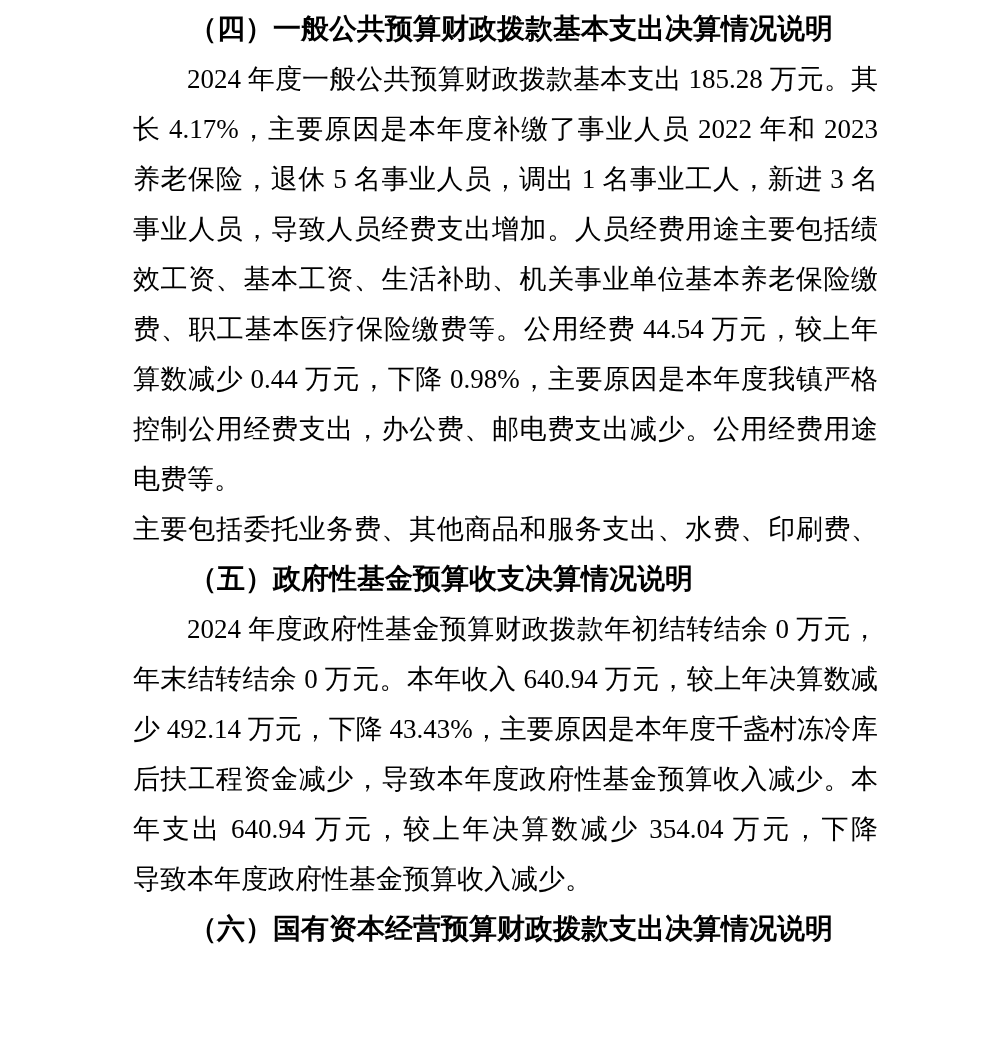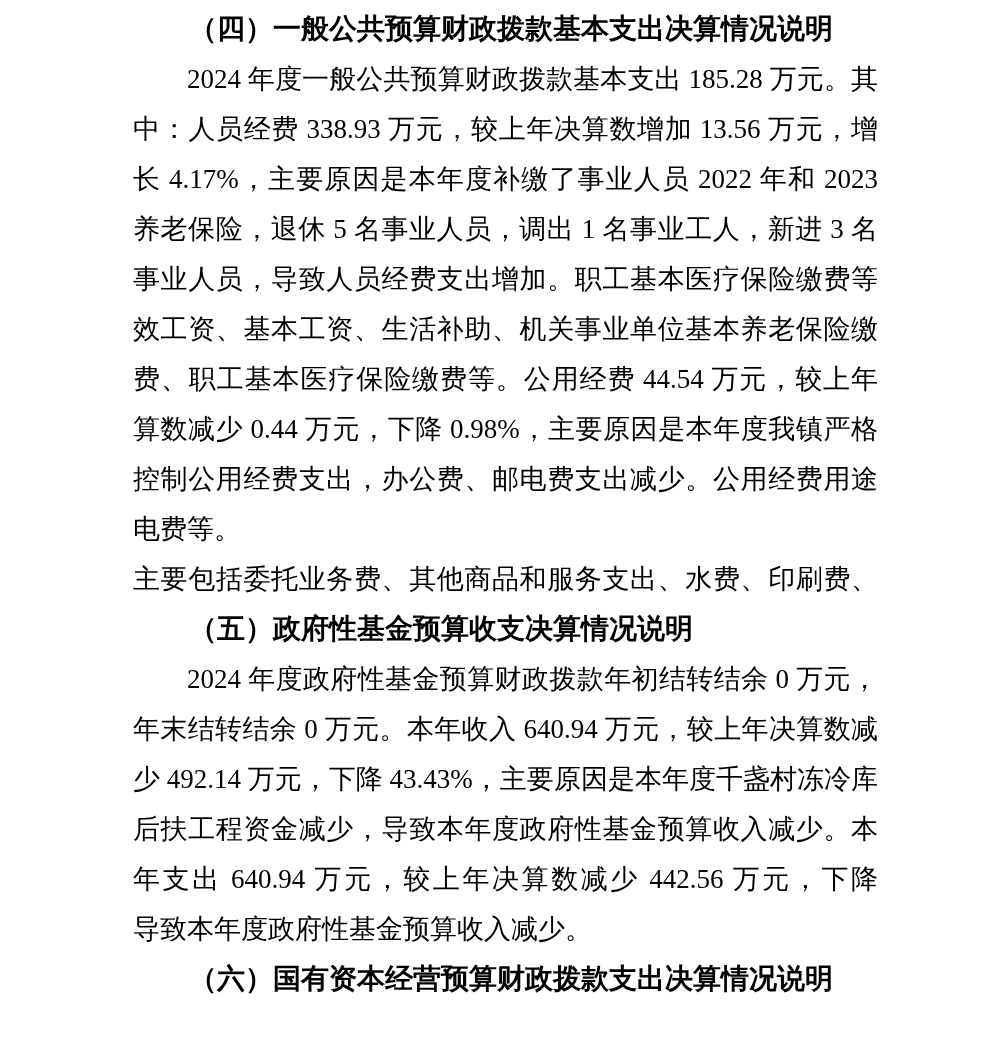--- a/index.html
+++ b/index.html
@@ -42,32 +42,31 @@
     overflow: hidden;
   }
 </style>
 </head>
 <body>
 
 <div class="page">
   <div id="doc-body">
       <div class="line heading indent">（四）一般公共预算财政拨款基本支出决算情况说明</div>
       <div class="line body indent justify">2024 年度一般公共预算财政拨款基本支出 185.28 万元。其</div>
-      <div class="line body justify">中：人员经费 338.93 万元，较上年决算数增加 13.56 万元，增</div>
       <div class="line body justify">长 4.17%，主要原因是本年度补缴了事业人员 2022 年和 2023 年</div>
       <div class="line body justify">养老保险，退休 5 名事业人员，调出 1 名事业工人，新进 3 名</div>
-      <div class="line body justify">事业人员，导致人员经费支出增加。职工基本医疗保险缴费等</div>
+      <div class="line body justify">事业人员，导致人员经费支出增加。人员经费用途主要包括绩</div>
       <div class="line body justify">效工资、基本工资、生活补助、机关事业单位基本养老保险缴</div>
       <div class="line body justify">费、职工基本医疗保险缴费等。公用经费 44.54 万元，较上年决</div>
       <div class="line body justify">算数减少 0.44 万元，下降 0.98%，主要原因是本年度我镇严格</div>
       <div class="line body justify">控制公用经费支出，办公费、邮电费支出减少。公用经费用途</div>
       <div class="line body">电费等。</div>
       <div class="line body justify">主要包括委托业务费、其他商品和服务支出、水费、印刷费、</div>
       <div class="line heading indent">（五）政府性基金预算收支决算情况说明</div>
       <div class="line body indent justify">2024 年度政府性基金预算财政拨款年初结转结余 0 万元，</div>
       <div class="line body justify">年末结转结余 0 万元。本年收入 640.94 万元，较上年决算数减</div>
       <div class="line body justify">少 492.14 万元，下降 43.43%，主要原因是本年度千盏村冻冷库</div>
       <div class="line body justify">后扶工程资金减少，导致本年度政府性基金预算收入减少。本</div>
-      <div class="line body justify">年支出 640.94 万元，较上年决算数减少 442.56 万元，下降</div>
+      <div class="line body justify">年支出 640.94 万元，较上年决算数减少 354.04 万元，下降</div>
       <div class="line body">导致本年度政府性基金预算收入减少。</div>
       <div class="line heading indent">（六）国有资本经营预算财政拨款支出决算情况说明</div>
     </div>
 </div>
 
 </body></html>

